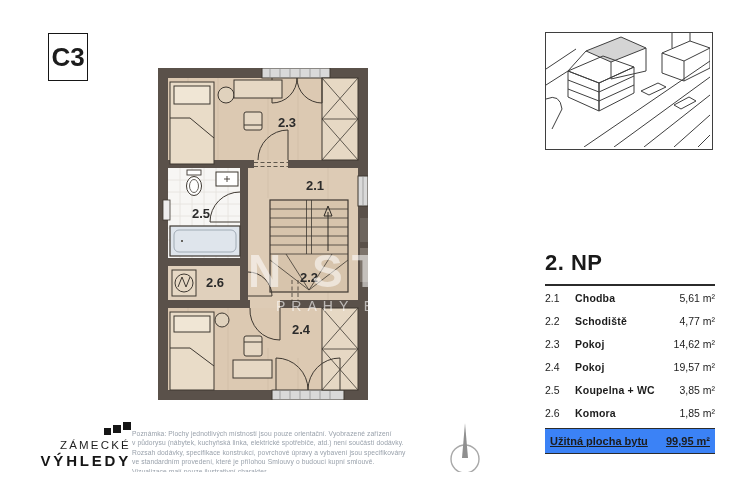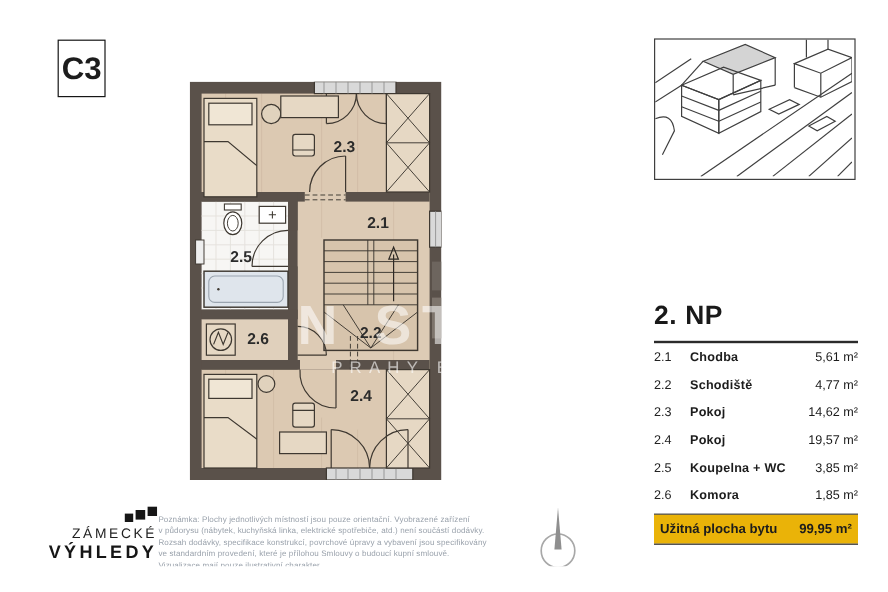--- a/index.html
+++ b/index.html
@@ -23,21 +23,21 @@
   
   .area-table{position:absolute;left:545px;top:250px;width:170px;}
   .floor-title{font-size:22px;font-weight:800;letter-spacing:0.5px;color:#191919;margin:0 0 8px 0;}
   .rule-heavy{border-top:2px solid #2b2b2b;height:0;}
   .rule-mid{border-top:1.5px solid #2b2b2b;height:0;}
   .rrow{display:flex;align-items:baseline;padding:5.5px 0;font-size:10.5px;}
   .rrow .num{width:30px;font-weight:500;color:#222;}
   .rrow .name{font-weight:700;letter-spacing:0.2px;}
   .rrow .area{margin-left:auto;font-weight:500;}
   .total-row{display:flex;align-items:baseline;padding:6px 5px;font-size:11px;}
-  .total-row.highlight{background:#eab308;font-weight:700;}
+  .total-row.highlight{background:#3b82f6;font-weight:700;text-decoration:underline;}
   .total-row .t-area{margin-left:auto;}
   .total-row.plain{font-weight:400;}
   .total-row.plain .t-area{font-weight:500;}
 
   
   .logo{position:absolute;left:45px;top:422px;width:86px;display:flex;flex-direction:column;align-items:flex-end;}
   .logo-line1{font-size:11.5px;letter-spacing:2.2px;font-weight:400;color:#1f1f1f;margin-top:3px;}
   .logo-line2{font-size:15px;letter-spacing:2.8px;font-weight:800;color:#161616;margin-top:1px;}
   .logo-tag{font-size:4.3px;letter-spacing:1.1px;font-weight:700;color:#2d2d2d;margin-top:4px;}
 

